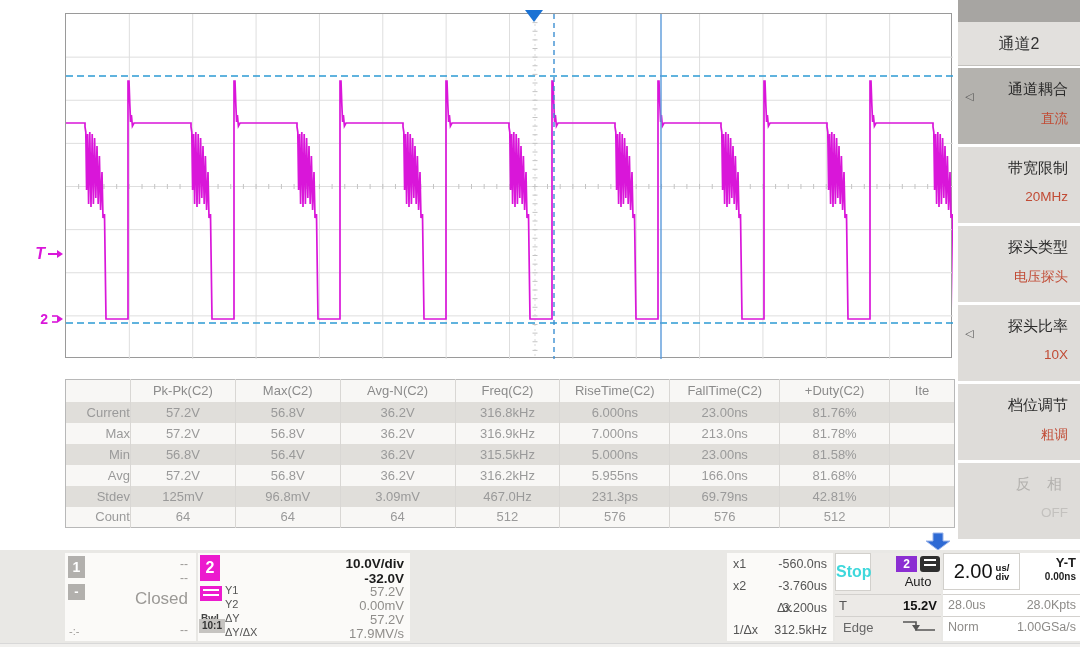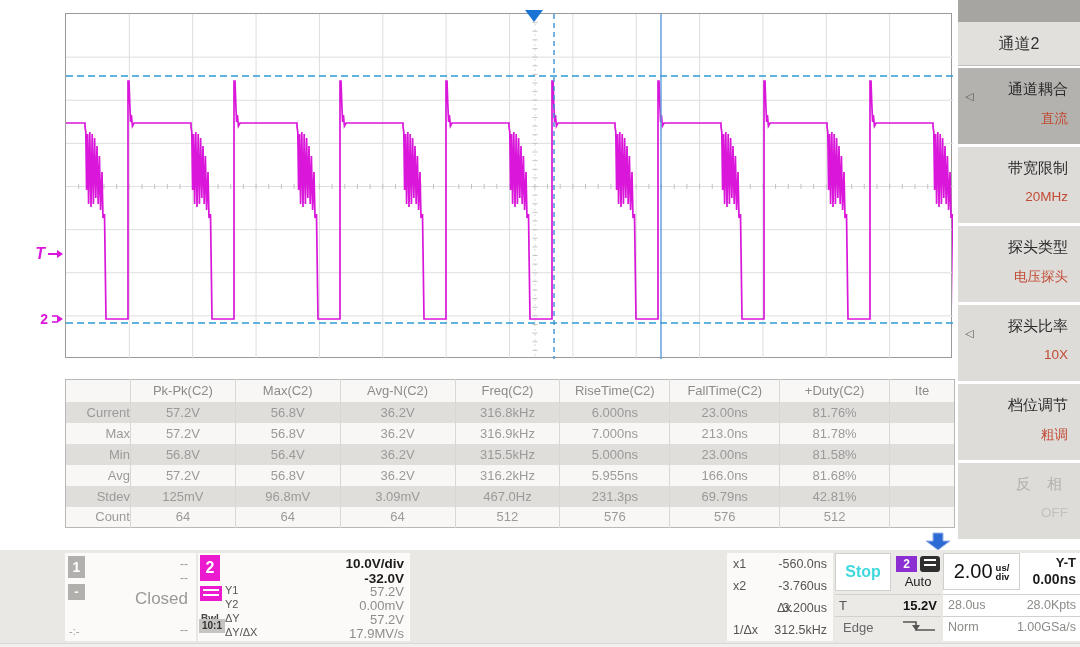--- a/index.html
+++ b/index.html
@@ -58,21 +58,21 @@
   .ch2row { position:absolute; left:27px; right:6px; height:14px; font-size:12px; }
   .ch2row .lbl { position:absolute; left:0; color:#555; font-size:11px; }
   .ch2row .val { position:absolute; right:0; color:#8f8d8a; font-size:13px; }
 
   #cursor-panel { left:727px; top:3px; width:106px; height:88px; }
   .cur-row { position:absolute; left:6px; right:6px; height:22px; font-size:12.5px; color:#555; }
   .cur-row .lbl { position:absolute; left:0; top:4px; }
   .cur-row .val { position:absolute; right:0; top:4px; }
 
   #trigger-panel { left:835px; top:3px; width:106px; height:88px; background:#eceae7; }
-  #stop-box { position:absolute; left:0; top:0; width:56px; height:38px; background:#fff;
+  #stop-box { position:absolute; left:0; top:0; width:36px; height:38px; background:#fff;
     border:1px solid #d2d0cc; color:#3fd8dc; font-weight:bold; font-size:16px;
     text-align:center; line-height:36px; }
   #trig-badge { position:absolute; left:61px; top:3px; width:21px; height:16px; background:#8b2ed2;
     color:#fff; font-size:12px; font-weight:bold; text-align:center; line-height:16px; }
   #trig-coup-icon { position:absolute; left:85px; top:3px; width:20px; height:16px; background:#2f2f2f;
     border-radius:3px; }
   #trig-coup-icon i { display:block; height:2px; background:#fff; margin:3px 4px 0 4px; }
   #trig-mode { position:absolute; left:61px; top:21px; width:44px; text-align:center;
     font-size:13px; color:#1d1d1d; }
   .tp-div { position:absolute; left:0; right:0; height:1px; background:#d3d1ce; }
@@ -80,21 +80,21 @@
   #trig-level { position:absolute; right:4px; top:45px; font-size:13px; color:#111; font-weight:bold; }
   #trig-type { position:absolute; left:8px; top:67px; font-size:13px; color:#666; }
   #edge-icon { position:absolute; right:4px; top:65px; }
 
   #tb-panel { left:943px; top:3px; width:137px; height:88px; background:#ffffff; }
   #tb-box { position:absolute; left:0; top:0; width:77px; height:37px; background:#fff;
     border:1px solid #d2d0cc; display:flex; align-items:center; justify-content:center; gap:3px; }
   #tb-scale { font-size:20px; color:#111; }
   #tb-unit { font-size:9.5px; color:#111; line-height:9px; font-weight:bold; }
   #tb-mode { position:absolute; right:4px; top:2px; font-size:13px; font-weight:bold; color:#1d1d1d; }
-  #tb-delay { position:absolute; right:4px; top:18px; font-size:14px; font-weight:bold; color:#1d1d1d; }
+  #tb-delay { position:absolute; right:4px; top:18px; font-size:10px; font-weight:bold; color:#1d1d1d; }
   .tb-row { position:absolute; left:5px; right:4px; font-size:12.5px; color:#8d8b88; }
   .tb-row .l { position:absolute; left:0; } .tb-row .r { position:absolute; right:0; }
   #sidebar-topstrip { left:958px; top:0; width:122px; height:22px; background:#a7a5a2; }
   #sidebar-title { left:958px; top:22px; width:122px; height:44px; background:#e2e0dd;
     border-bottom:1px solid #c4c2be; color:#333; font-size:16px; text-align:center; line-height:44px; }
   .sb-item { position:absolute; left:958px; width:122px; height:76px; background:#dedcd9; }
   .sb-item.selected { background:#b4b2ae; }
   .sb-item .sb-label { position:absolute; right:12px; top:12px; font-size:15px; color:#2b2b2b; }
   .sb-item .sb-value { position:absolute; right:12px; top:42px; font-size:13.5px; color:#c14b35; }
   .sb-item .sb-arrow { position:absolute; left:7px; top:22px; font-size:11px; color:#555; }

